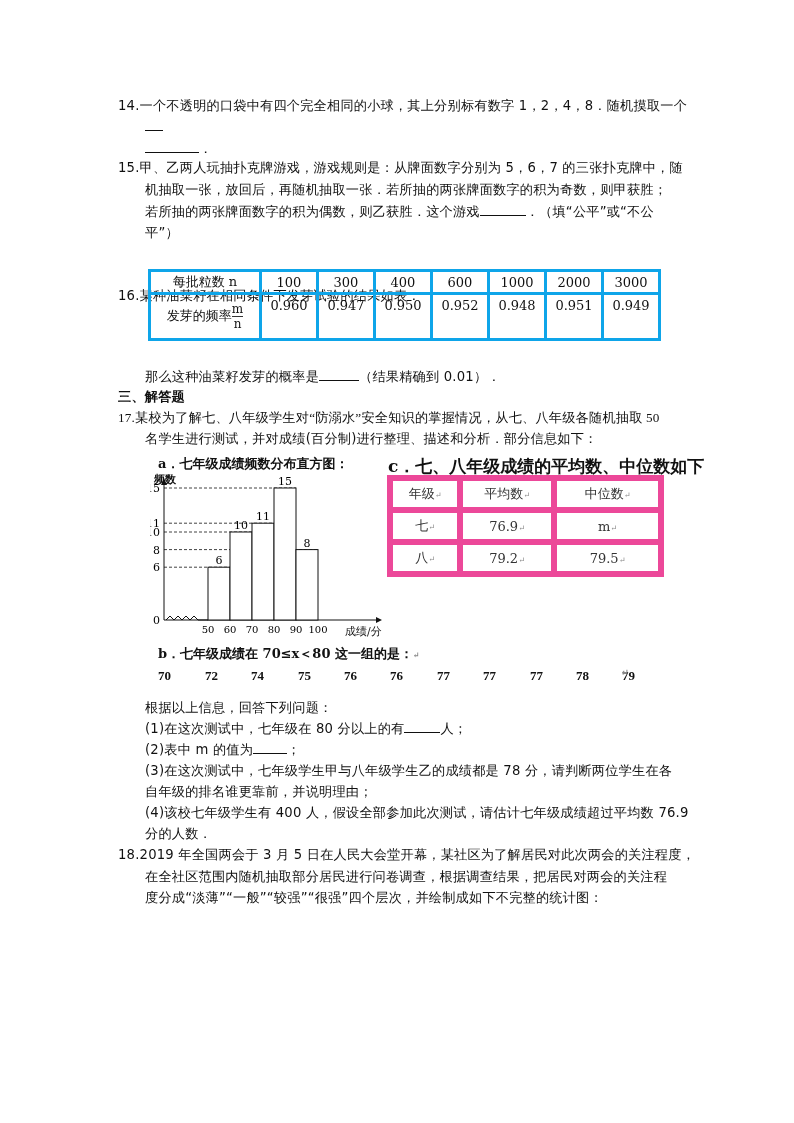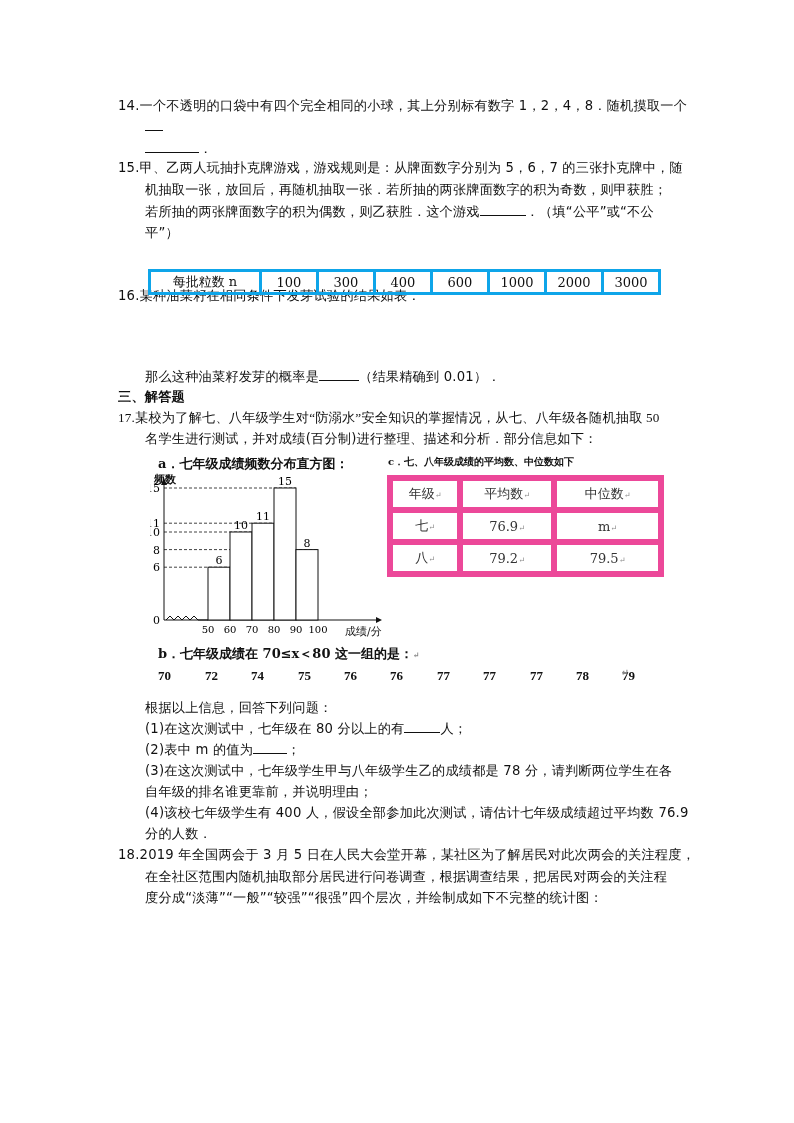--- a/index.html
+++ b/index.html
@@ -63,36 +63,48 @@
       <tr>
     <td class="head">每批粒数 n</td>
     <td class="val">100</td>
     <td class="val">300</td>
     <td class="val">400</td>
     <td class="val">600</td>
     <td class="val">1000</td>
     <td class="val">2000</td>
     <td class="val">3000</td>
   </tr>
+  <tr class="rate">
+    <td class="head" style="vertical-align:middle;padding-top:0;">
+      <span>发芽的频率</span><span class="frac"><span class="num">m</span><span>n</span></span>
+    </td>
+    <td class="val">0.960</td>
+    <td class="val">0.947</td>
+    <td class="val">0.950</td>
+    <td class="val">0.952</td>
+    <td class="val">0.948</td>
+    <td class="val">0.951</td>
+    <td class="val">0.949</td>
+  </tr>
 </tbody>
   </table>
 
 <div class="line" style="left:145px;top:368px;">
   <span>那么这种油菜籽发芽的概率是</span><span class="blank" style="width:40px"></span><span>（结果精确到 0.01）．</span>
 </div>
 
 <div class="line bold" style="left:118px;top:388px;">三、解答题</div>
 
 <div class="line" style="left:118px;top:409px;font-family:Liberation Serif, serif;">
   <span>17.</span><span>某校为了解七、八年级学生对“防溺水”安全知识的掌握情况，从七、八年级各随机抽取 50</span>
 </div>
 <div class="line" style="left:145px;top:430px;">名学生进行测试，并对成绩(百分制)进行整理、描述和分析．部分信息如下：</div>
 
 <div class="abs serif bold" style="left:158px;top:455px;font-size:13px;">a．七年级成绩频数分布直方图：</div>
-<div class="abs serif bold" style="left:388px;top:455px;font-size:10px;text-align:right;">c．七、八年级成绩的平均数、中位数如下</div>
+<div class="abs serif bold" style="left:388px;top:455px;font-size:17px;text-align:right;">c．七、八年级成绩的平均数、中位数如下</div>
 
 <svg id="hist" class="abs" style="left:150px;top:470px;" width="240" height="170">
     <line x1="14" y1="150" x2="14" y2="10" stroke="#111" stroke-width="1"></line>
     <path d="M11,15 L14,8 L17,15 Z" fill="#111"></path>
     <line x1="14" y1="150" x2="228" y2="150" stroke="#111" stroke-width="1"></line>
     <path d="M226,147 L232,150 L226,153 Z" fill="#111"></path>
     <polyline points="16,150 20,146 24,150 28,146 32,150 36,146 40,150 44,146 48,150 58,150" fill="none" stroke="#111" stroke-width="1"></polyline>
     <text x="10" y="154" font-size="11" text-anchor="end" font-family="DejaVu Serif, serif">0</text>
     <text x="10" y="101.19999999999999" font-size="11" text-anchor="end" font-family="DejaVu Serif, serif">6</text>
     <line x1="14" y1="97.19999999999999" x2="80" y2="97.19999999999999" stroke="#111" stroke-width="0.8" stroke-dasharray="3,2"></line>

